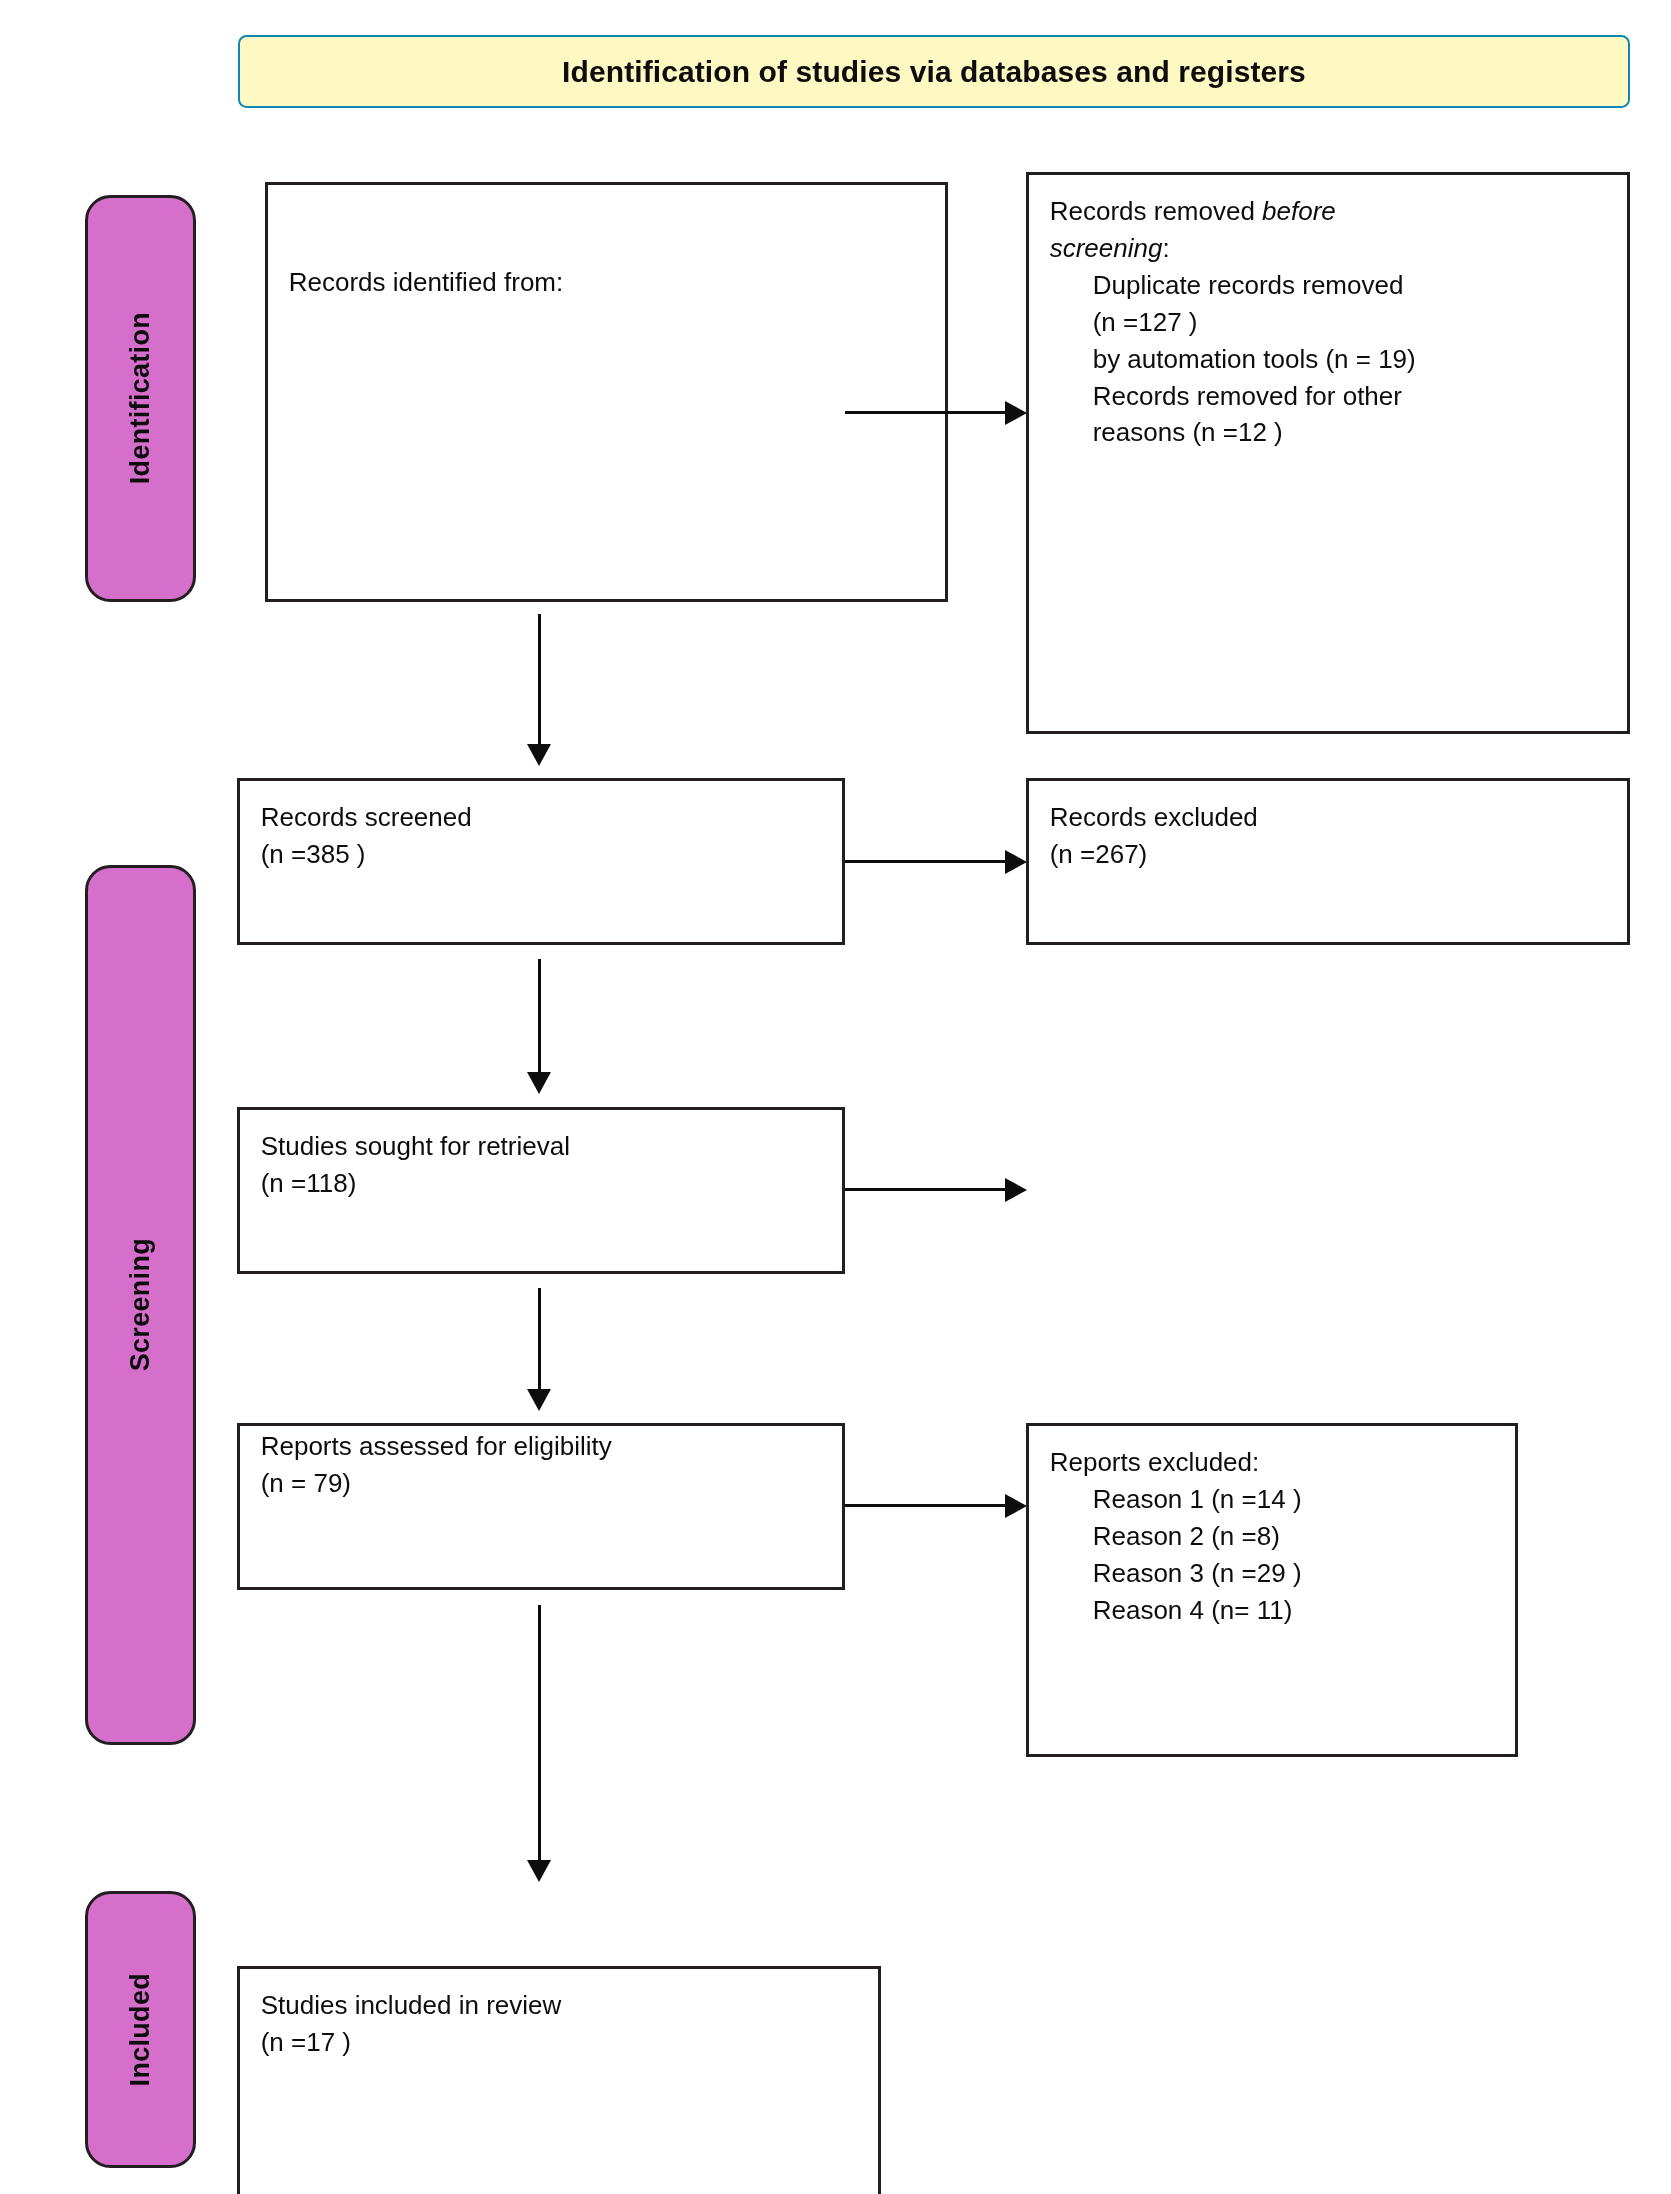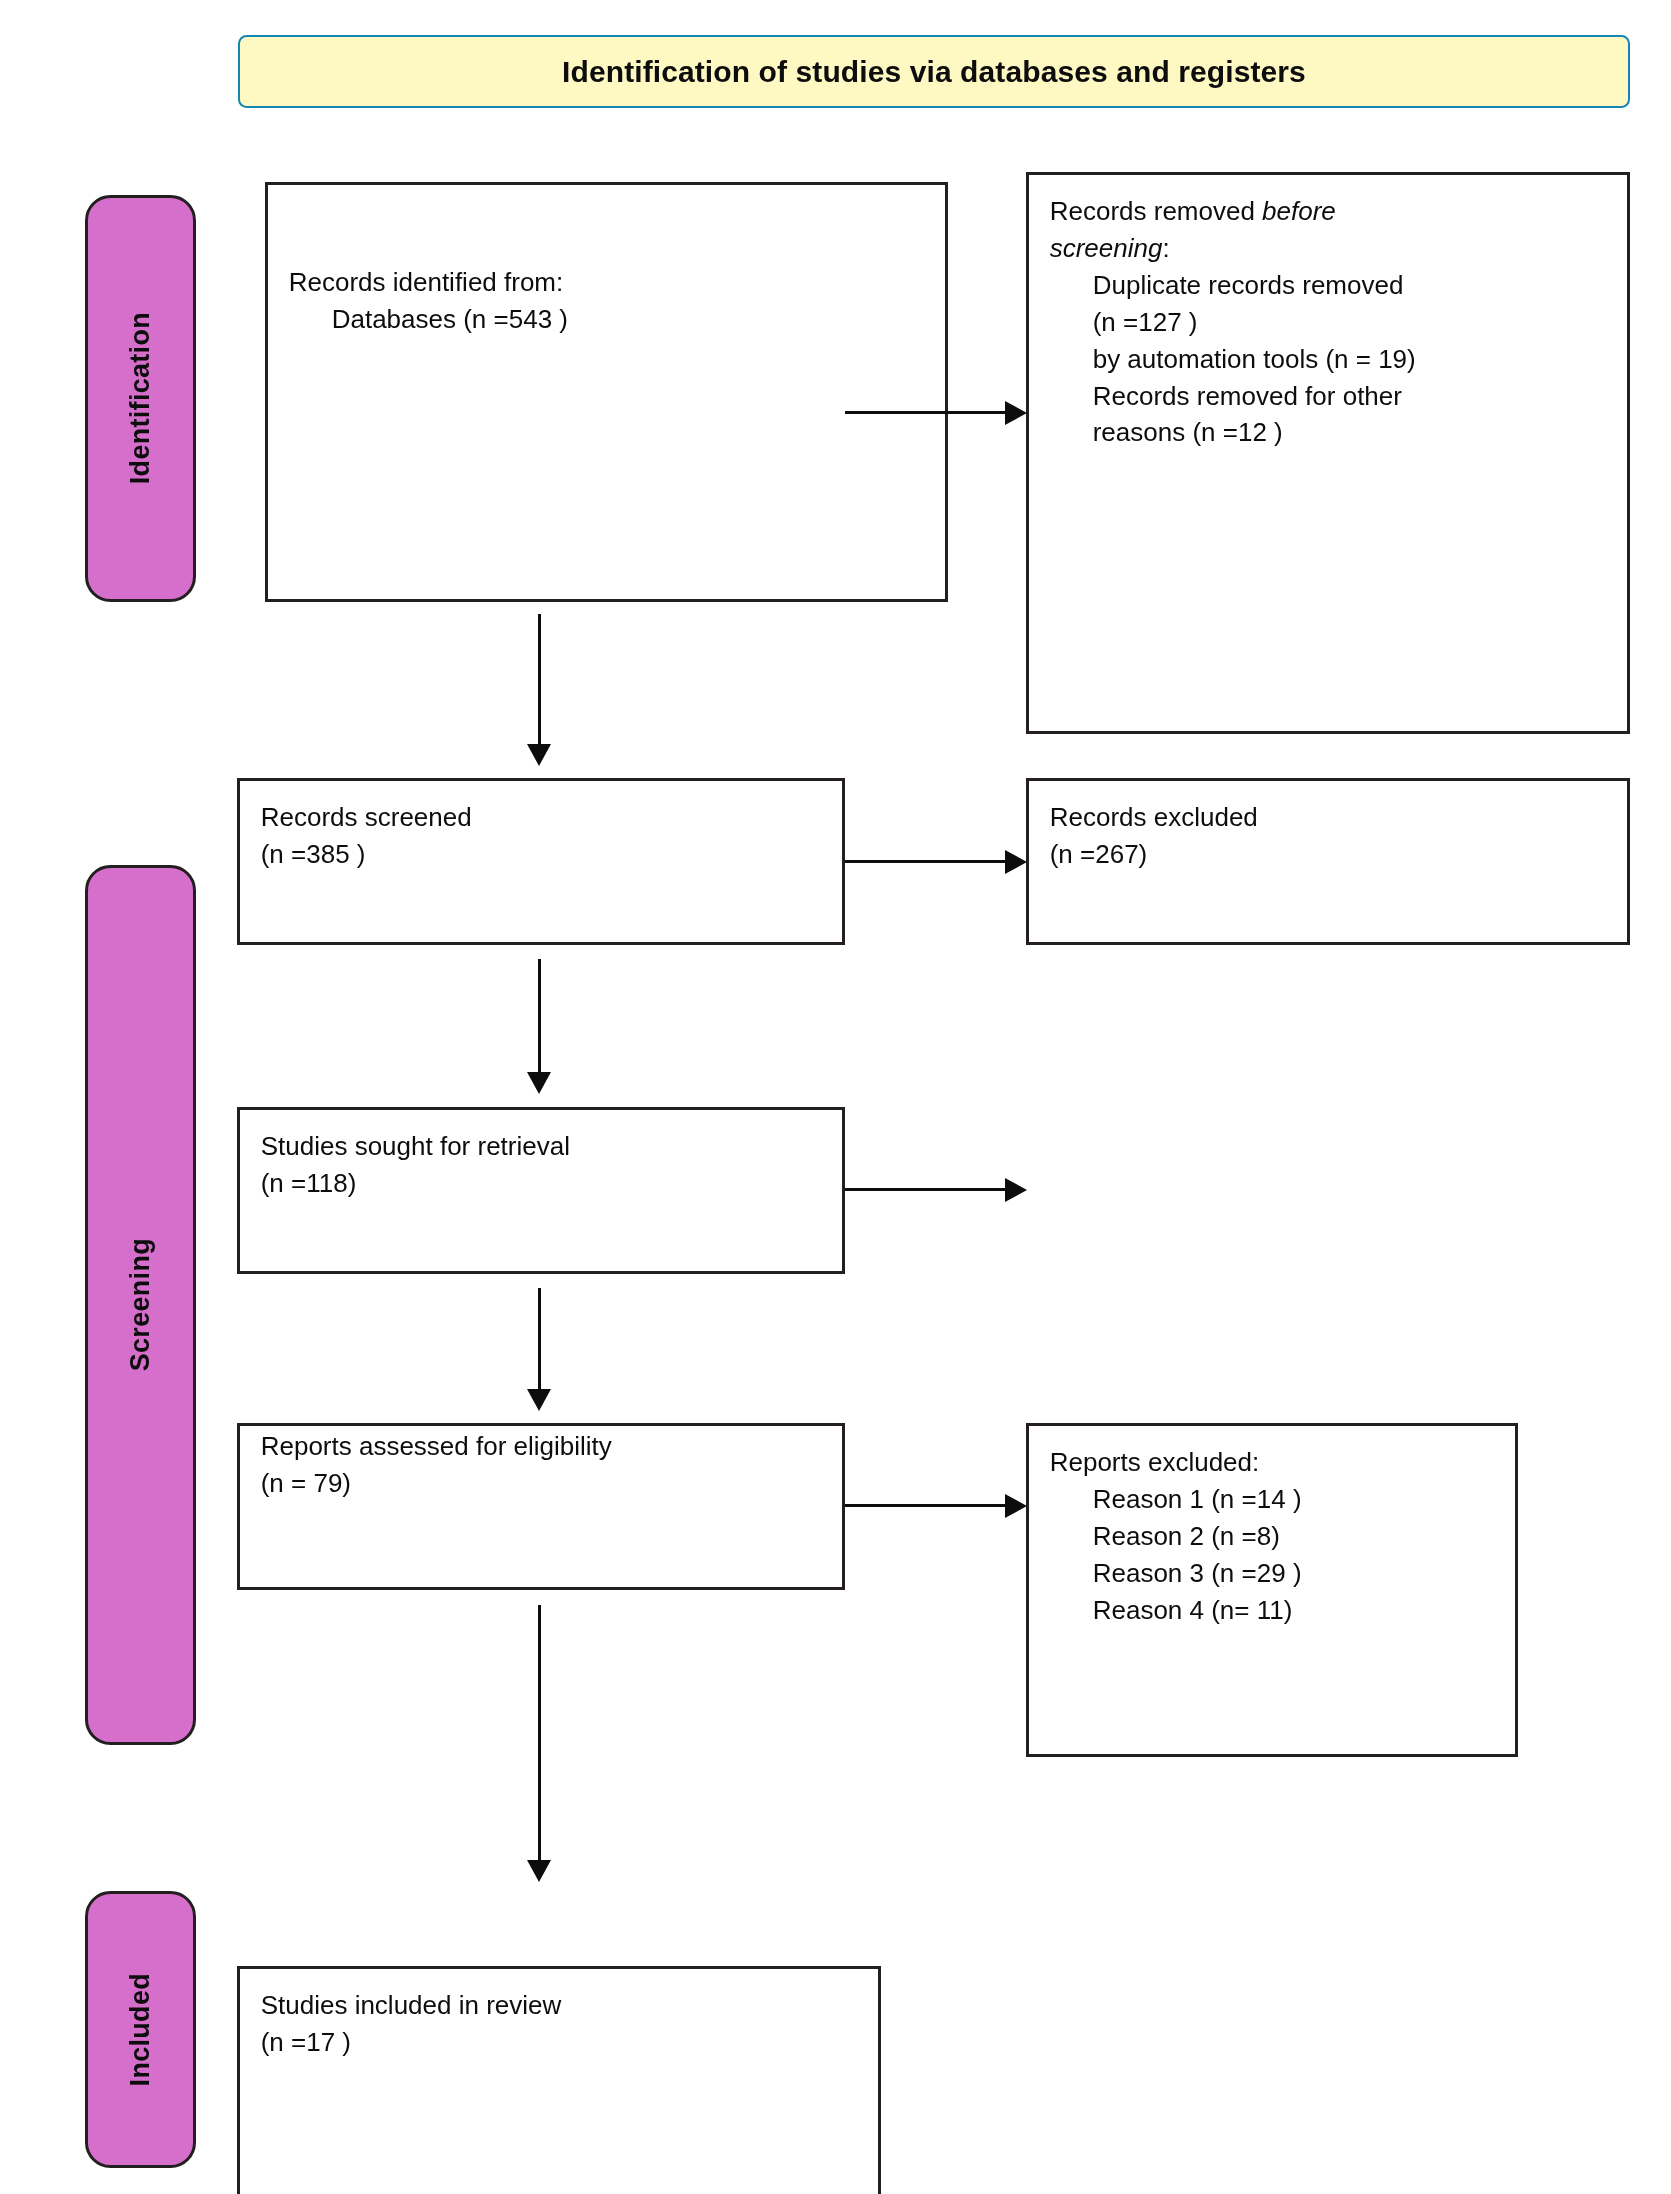--- a/index.html
+++ b/index.html
@@ -181,21 +181,20 @@
   <div class="stage-bar" id="stage-screening">
     <span class="stage-bar-label">Screening</span>
   </div>
   <div class="stage-bar" id="stage-included">
     <span class="stage-bar-label">Included</span>
   </div>
 
   <div class="node-box" id="box-identified">
     <div class="node-inner" style="padding-top:79px;">
       <p class="node-line">Records identified from:</p>
-      <p class="node-line indent">Databases (n =543 )</p>
     </div>
   </div>
 
   <div class="node-box" id="box-removed-before">
     <div class="node-inner" style="padding-top:18px;">
       <p class="node-line justified italic-part"><span>Records removed </span><i>before</i></p>
       <p class="node-line italic-part"><i>screening</i><span>:</span></p>
       <p class="node-line justified indent">Duplicate records removed</p>
       <p class="node-line indent">(n =127 )</p>
       <p class="node-line indent">by automation tools (n = 19)</p>

